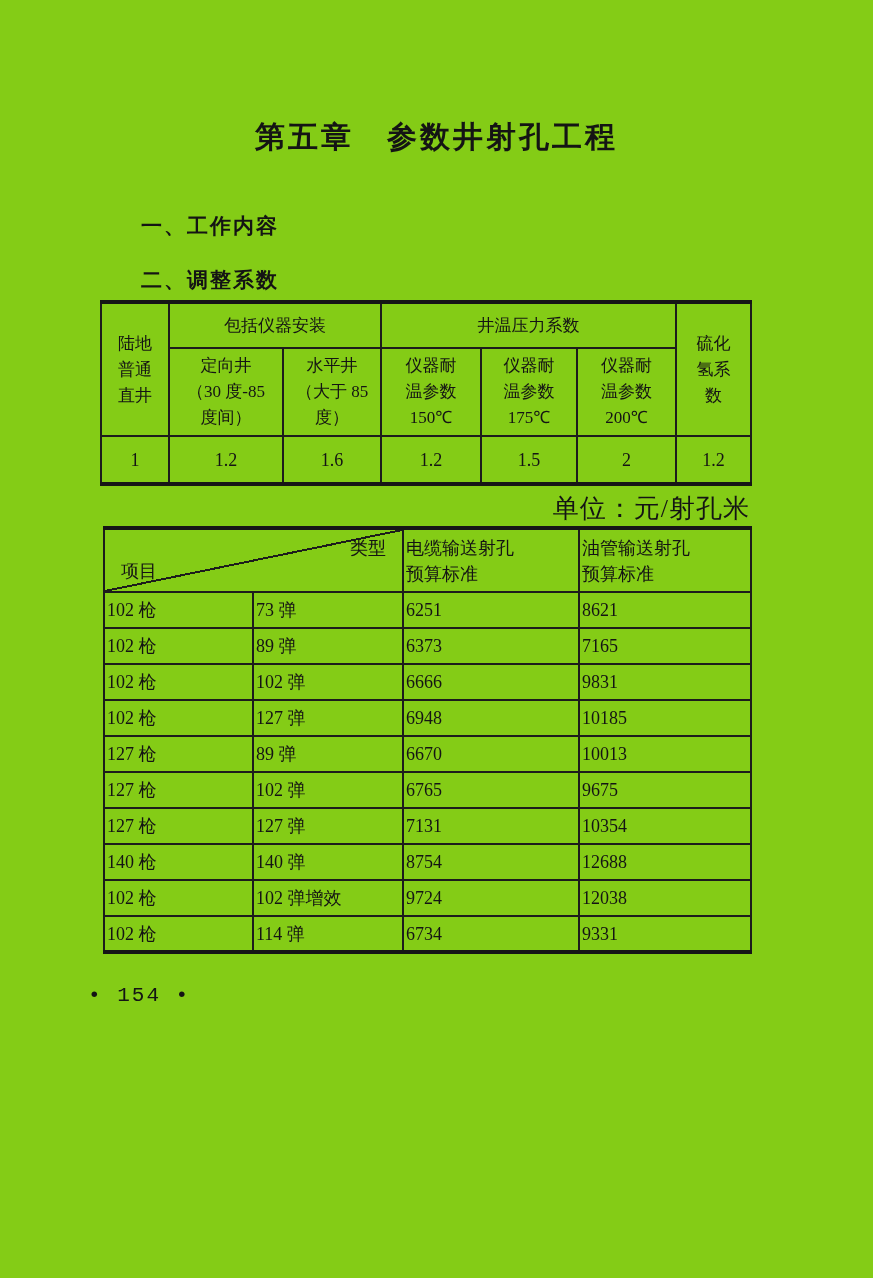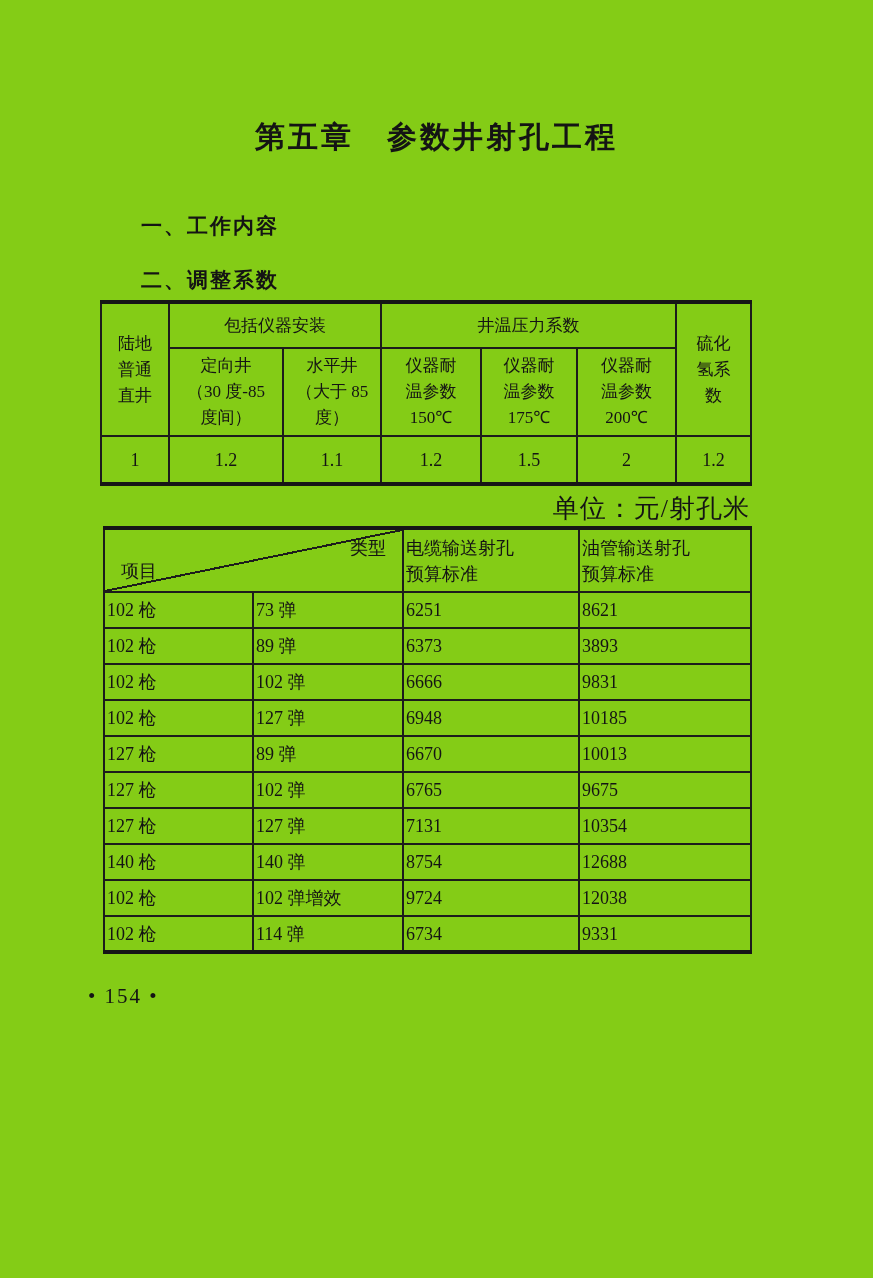--- a/index.html
+++ b/index.html
@@ -95,20 +95,21 @@
       #1c1c1c calc(50% - 1px),
       #1c1c1c calc(50% + 1px),
       transparent calc(50% + 1px));
   }
   .diag-top    { position: absolute; top: 5px;    right: 16px; font-size: 18px; }
   .diag-bottom { position: absolute; bottom: 7px; left: 16px;  font-size: 18px; }
   .page-number {
     margin: 30px 0 0 88px;
     font-size: 21px;
     letter-spacing: 2px;
+    font-family: Liberation Mono, monospace;
   }
 </style>
 </head>
 <body>
 
 <div class="page">
 
   <div class="chapter-title">第五章　参数井射孔工程</div>
 
   <div class="sec-heading heading-work">一、工作内容</div>
@@ -149,21 +150,21 @@
       <td class="prewrap">仪器耐
 温参数
 175℃</td>
       <td class="prewrap">仪器耐
 温参数
 200℃</td>
     </tr>
     <tr class="row-data">
       <td>1</td>
       <td>1.2</td>
-      <td>1.1</td>
+      <td>1.6</td>
       <td>1.2</td>
       <td>1.5</td>
       <td>2</td>
       <td>1.2</td>
     </tr>
   </tbody>
     </table>
 
   <div class="unit-note">单位：元/射孔米</div>
 
@@ -188,21 +189,21 @@
     <tr class="body-row">
       <td>102 枪</td>
       <td>73 弹</td>
       <td>6251</td>
       <td>8621</td>
     </tr>
     <tr class="body-row">
       <td>102 枪</td>
       <td>89 弹</td>
       <td>6373</td>
-      <td>3893</td>
+      <td>7165</td>
     </tr>
     <tr class="body-row">
       <td>102 枪</td>
       <td>102 弹</td>
       <td>6666</td>
       <td>9831</td>
     </tr>
     <tr class="body-row">
       <td>102 枪</td>
       <td>127 弹</td>

